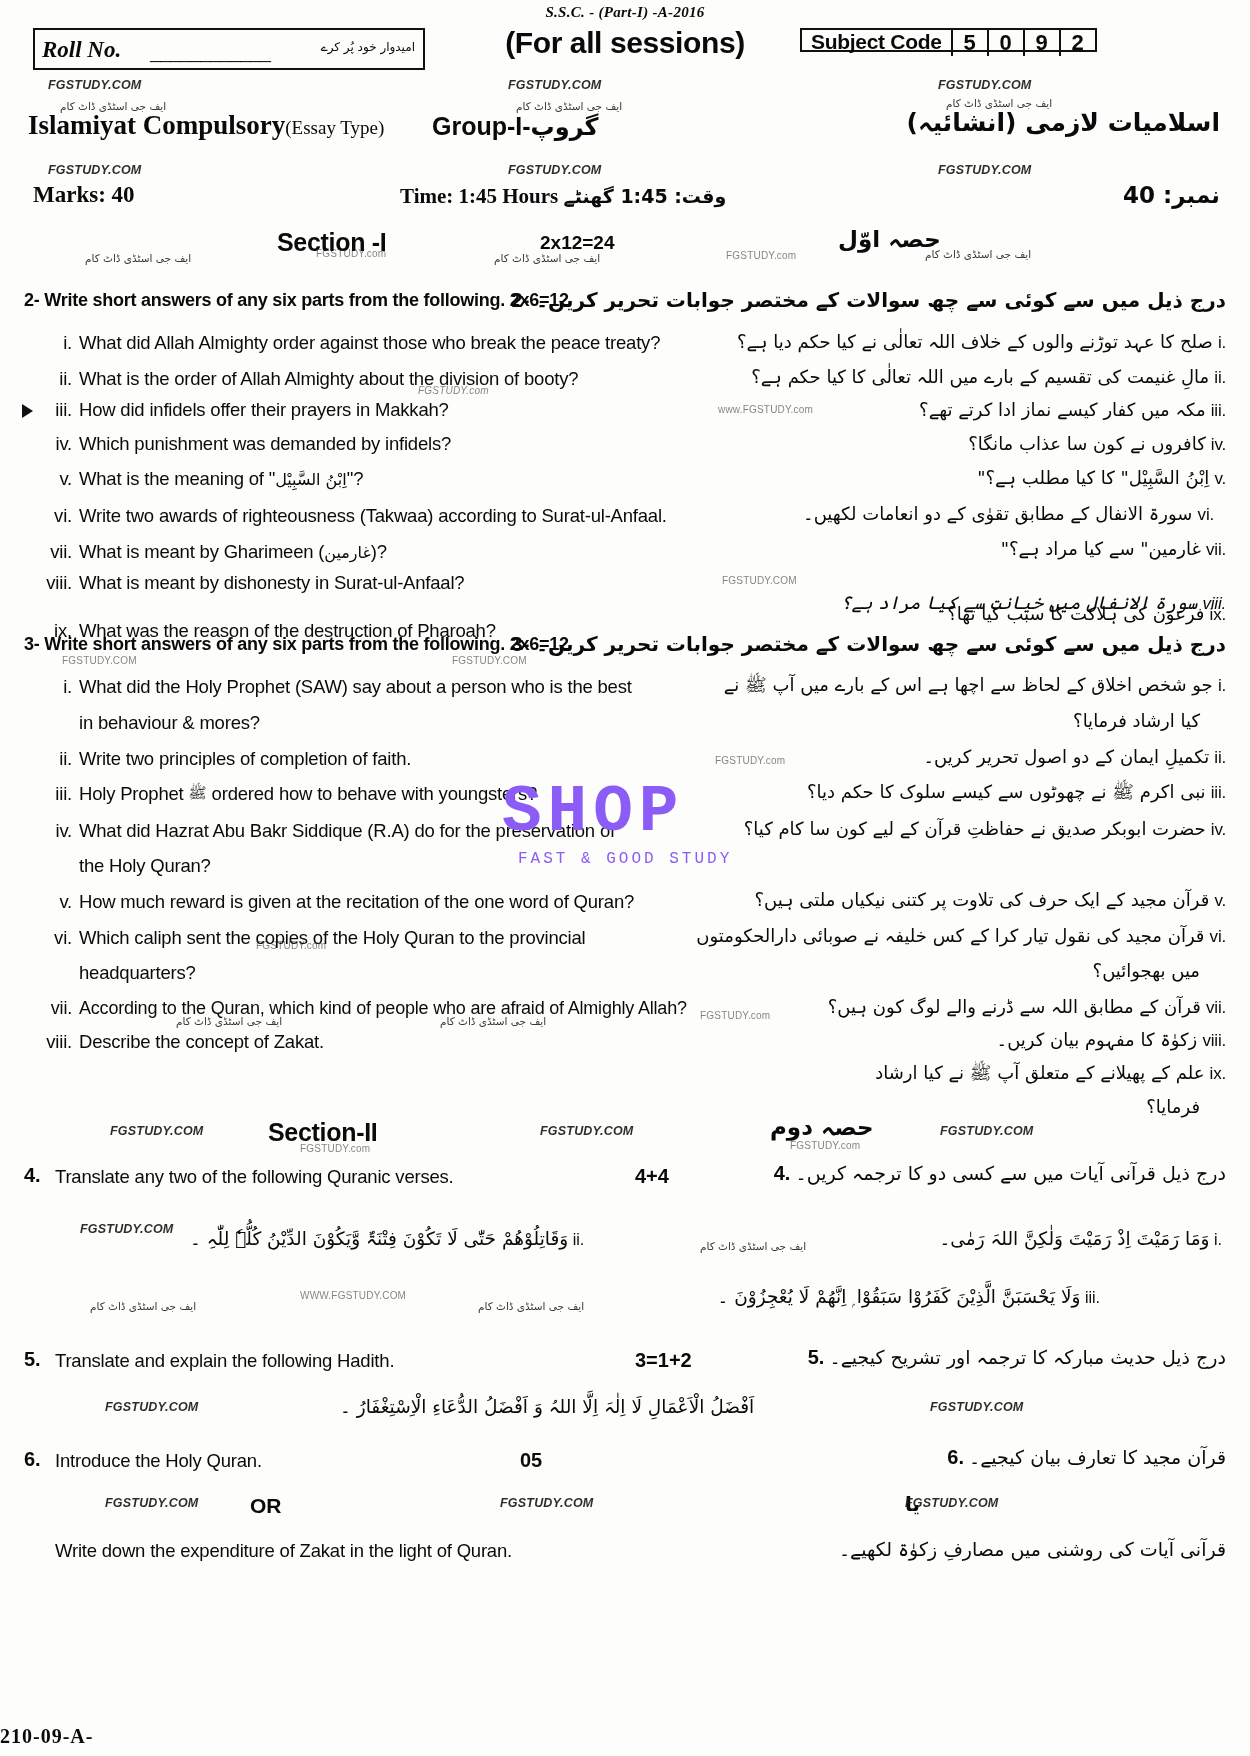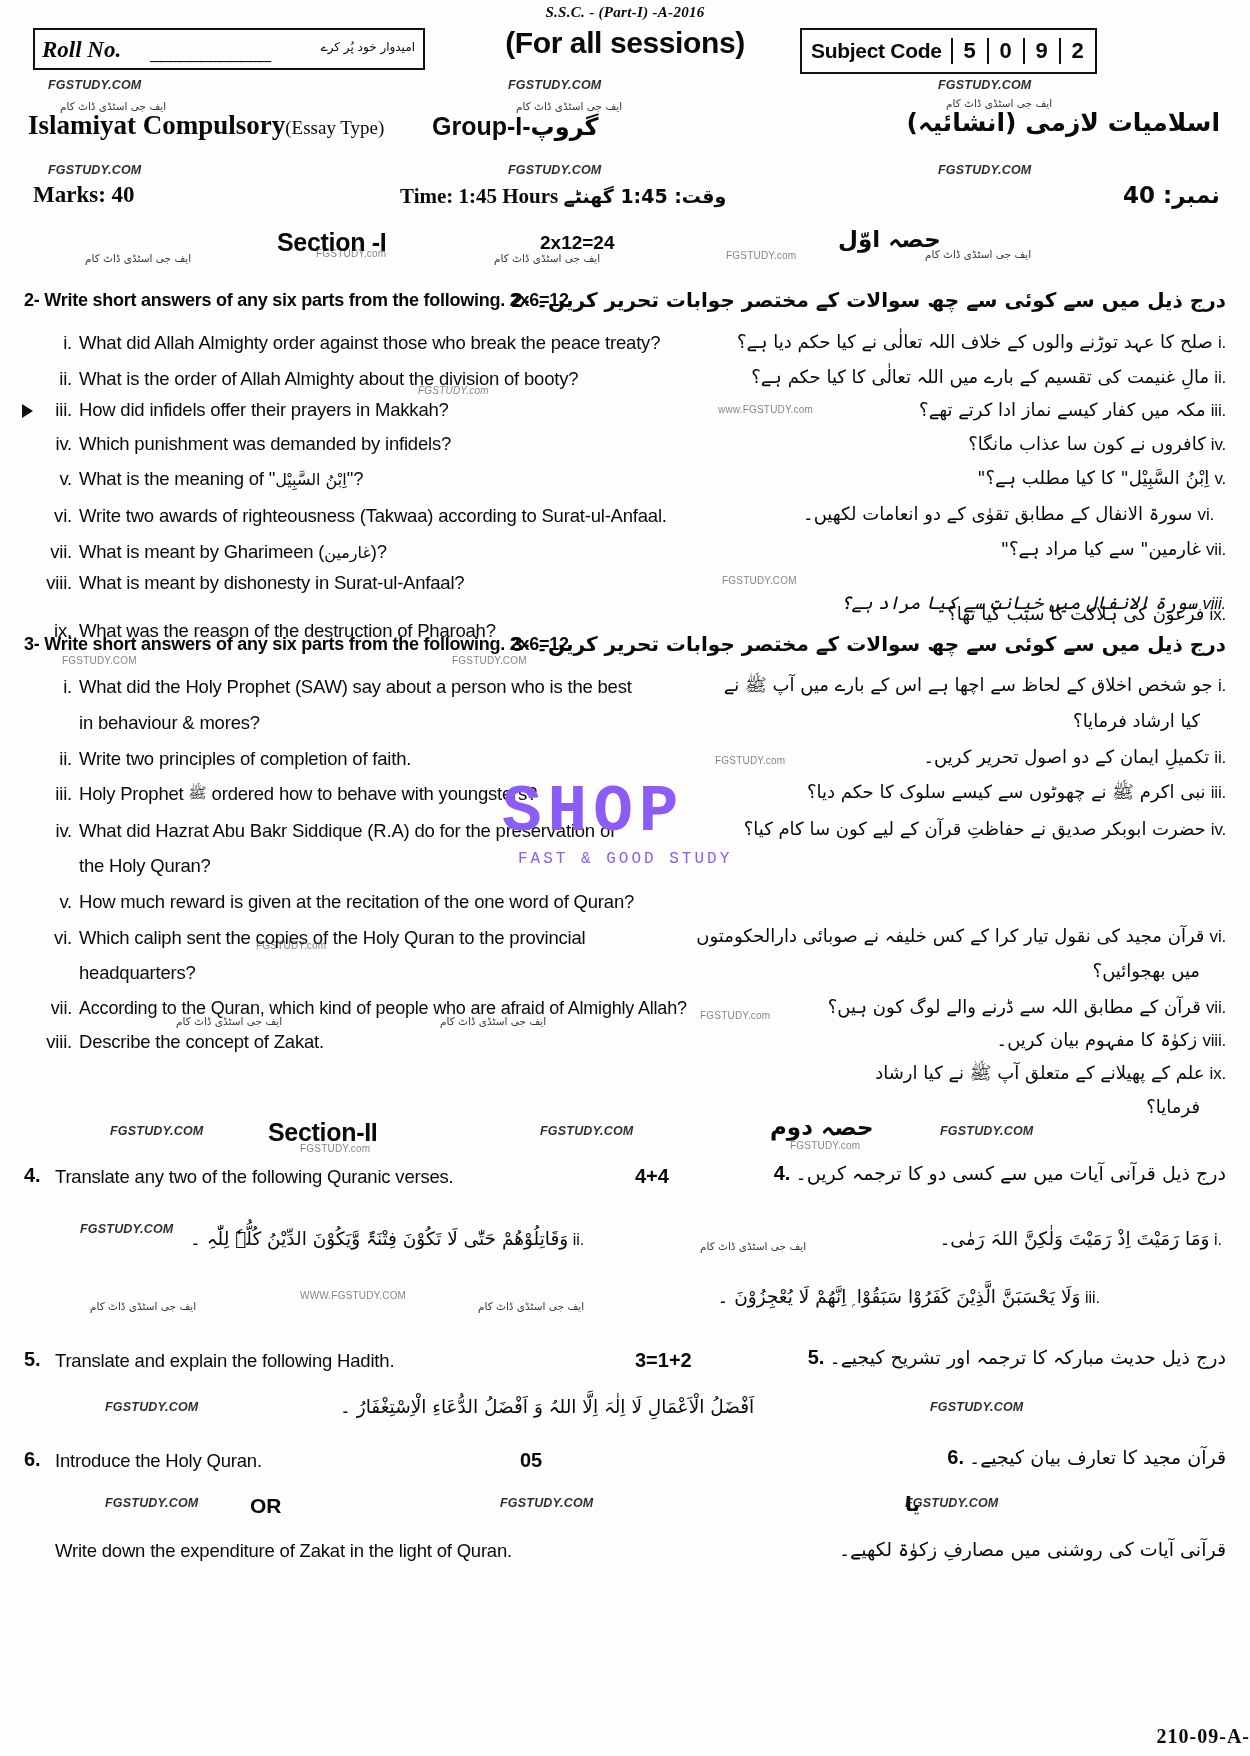--- a/index.html
+++ b/index.html
@@ -91,22 +91,22 @@
   .rollbox .urdu-note {
     position: absolute; right: 8px; top: 10px;
     font-family: "DejaVu Sans", sans-serif; direction: rtl;
     font-size: 12px;
   }
   .forall {
     top: 26px; left: 360px; width: 530px; text-align: center;
     font-weight: bold; font-size: 30px; letter-spacing: -.4px;
   }
   .subjcode {
-    top: 28px; left: 800px; height: 46px;
-    border: 2.5px solid #111; display: flex; align-items: center;
+    top: 28px; left: 800px; height: 24px;
+    border: 2.5px solid #111; display: flex; align-items: flex-start;
     box-sizing: border-box;
   }
   .subjcode .cap {
     padding: 0 9px; display: flex; align-items: center;
     font-weight: bold; font-size: 21px; letter-spacing: -.3px;
   }
   .subjcode .dg {
     width: 34px; border-left: 2.5px solid #111;
     display: flex; align-items: center; justify-content: center;
     font-weight: bold; font-size: 22px;
@@ -187,21 +187,21 @@
   .part-rn-ur {
     font-size: 17px; font-family: "Liberation Sans", sans-serif;
   }
   .ar-verse {
     font-family: "DejaVu Sans", sans-serif; direction: rtl;
     font-size: 18.5px; white-space: nowrap;
   }
   .q-en-simple { font-size: 18.5px; letter-spacing: -.2px; }
   .q-num-en { font-weight: bold; font-size: 20px; }
   .footer-code {
-    bottom: 8px; left: 0; width: 1250px; text-align: right;
+    bottom: 8px; left: 0; width: 1250px; text-align: left;
     font-family: "Liberation Serif", serif;
     font-weight: bold; font-size: 20px; letter-spacing: 1px;
   }
   .saw {
     font-family: "DejaVu Sans", sans-serif; font-size: 15px;
     display: inline-block; transform: translateY(-2px);
   }
   .arrow-mark {
     position: absolute; left: 22px; width: 0; height: 0;
     border-top: 7px solid transparent;
@@ -391,20 +391,24 @@
     <span class="rn">iv.</span><span>What did Hazrat Abu Bakr Siddique (R.A) do for the preservation of</span>
   </div>
   <div class="abs part-en" style="top:855px; left:79px;">the Holy Quran?</div>
   <div class="abs part-en" style="top:818px; right:24px;">
     <span class="part-ur">حضرت ابوبکر صدیق نے حفاظتِ قرآن کے لیے کون سا کام کیا؟</span>
     <span class="part-rn-ur">iv.</span>
   </div>
 
   <div class="abs part-en" style="top:891px; left:40px;">
     <span class="rn">v.</span><span>How much reward is given at the recitation of the one word of Quran?</span>
+  </div>
+  <div class="abs part-en" style="top:889px; right:24px;">
+    <span class="part-ur">قرآن مجید کے ایک حرف کی تلاوت پر کتنی نیکیاں ملتی ہیں؟</span>
+    <span class="part-rn-ur">v.</span>
   </div>
 
   <div class="abs part-en" style="top:927px; left:40px;">
     <span class="rn">vi.</span><span>Which caliph sent the copies of the Holy Quran to the provincial</span>
   </div>
   <div class="abs part-en" style="top:962px; left:79px;">headquarters?</div>
   <div class="abs part-en" style="top:925px; right:24px;">
     <span class="part-ur">قرآن مجید کی نقول تیار کرا کے کس خلیفہ نے صوبائی دارالحکومتوں</span>
     <span class="part-rn-ur">vi.</span>
   </div>

